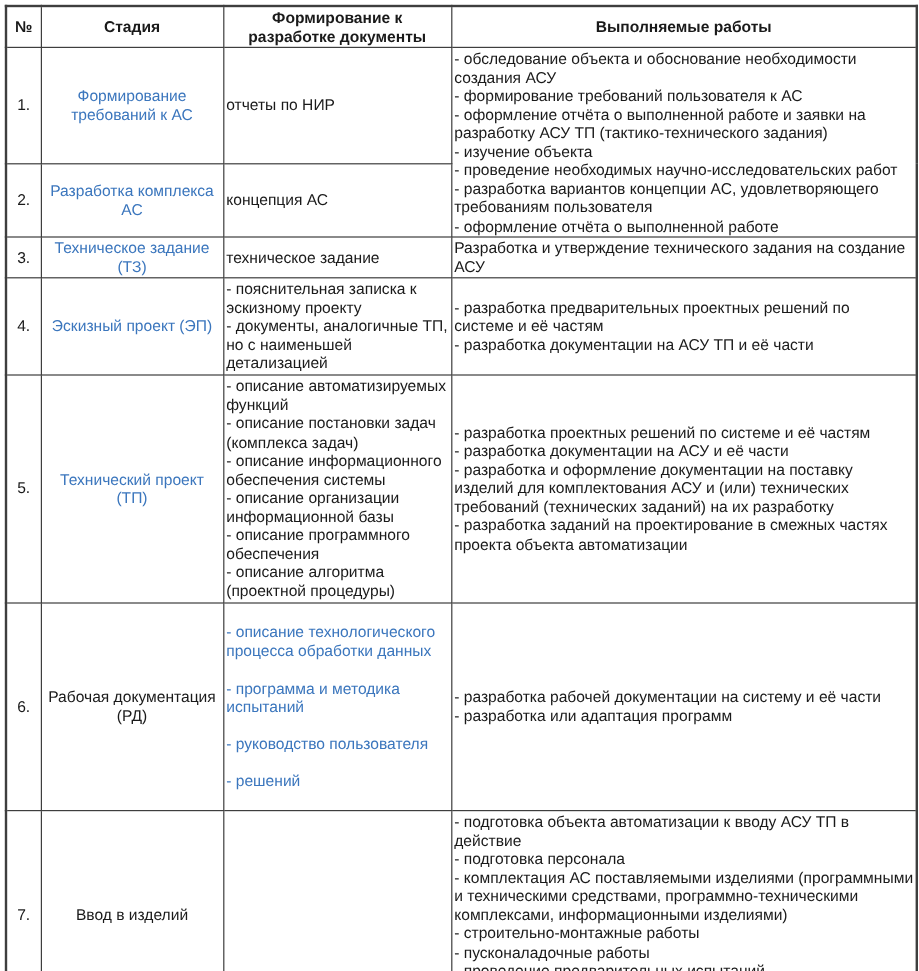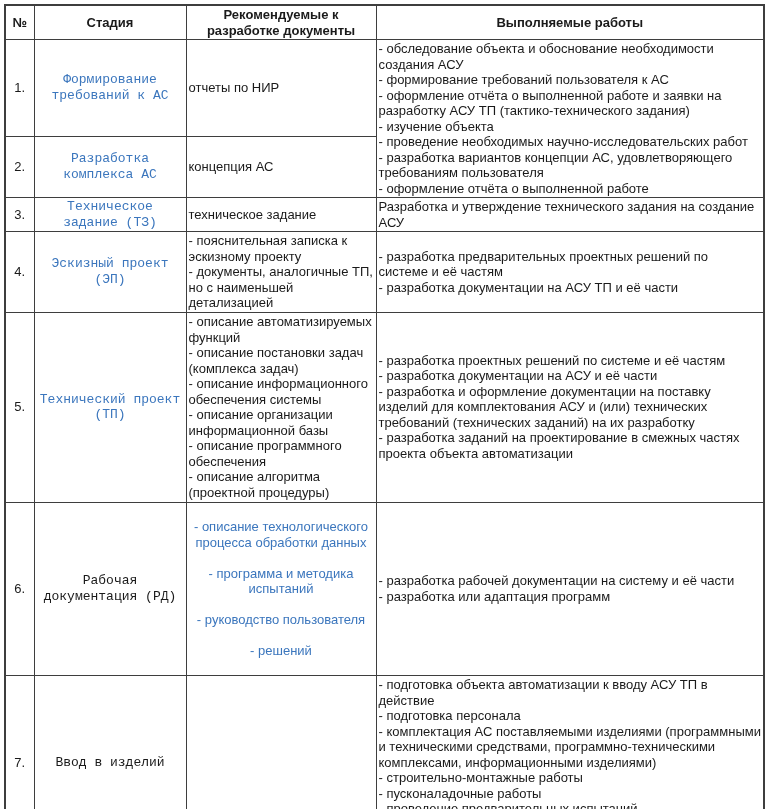--- a/index.html
+++ b/index.html
@@ -41,45 +41,45 @@
   .h-hdr{height:34px;}
   .h-r1{height:95px;}
   .h-r2{height:60px;}
   .h-r3{height:34px;}
   .h-r4{height:66px;}
   .h-r5{height:190px;}
   .h-r6{height:98px;}
   .h-r7{height:170px;}
 
   td.num{text-align:center;}
-  td.stage{text-align:center;font-family:Liberation Mono, monospace;}
+  td.stage{text-align:center;}
   td.docs-center{text-align:left;}
   td.docs-list, td.works{
     text-align:left;
     white-space:pre-line;
   }
   .link{color:var(--link);cursor:pointer;}
-  .doc-link{color:var(--link);cursor:pointer;text-align:center;}
+  .doc-link{color:var(--link);cursor:pointer;}
 </style>
 </head>
 <body>
 
 <div class="wrap">
   <table class="stages">
     <colgroup>
       <col class="col-num">
         <col class="col-stage">
         <col class="col-docs">
         <col class="col-works">
     </colgroup>
     <tbody>
         <tr class="h-hdr">
       <th>№</th>
       <th>Стадия</th>
-      <th style="white-space:pre-line;">Рекомендуемые к
+      <th style="white-space:pre-line;">Формирование к
 разработке документы</th>
       <th>Выполняемые работы</th>
     </tr>
 
     <tr class="h-r1">
       <td class="num">1.</td>
       <td class="stage"><span class="link">Формирование требований к АС</span></td>
       <td class="docs-center">отчеты по НИР</td>
       <td class="works" rowspan="2">- обследование объекта и обоснование необходимости создания АСУ
 - формирование требований пользователя к АС

